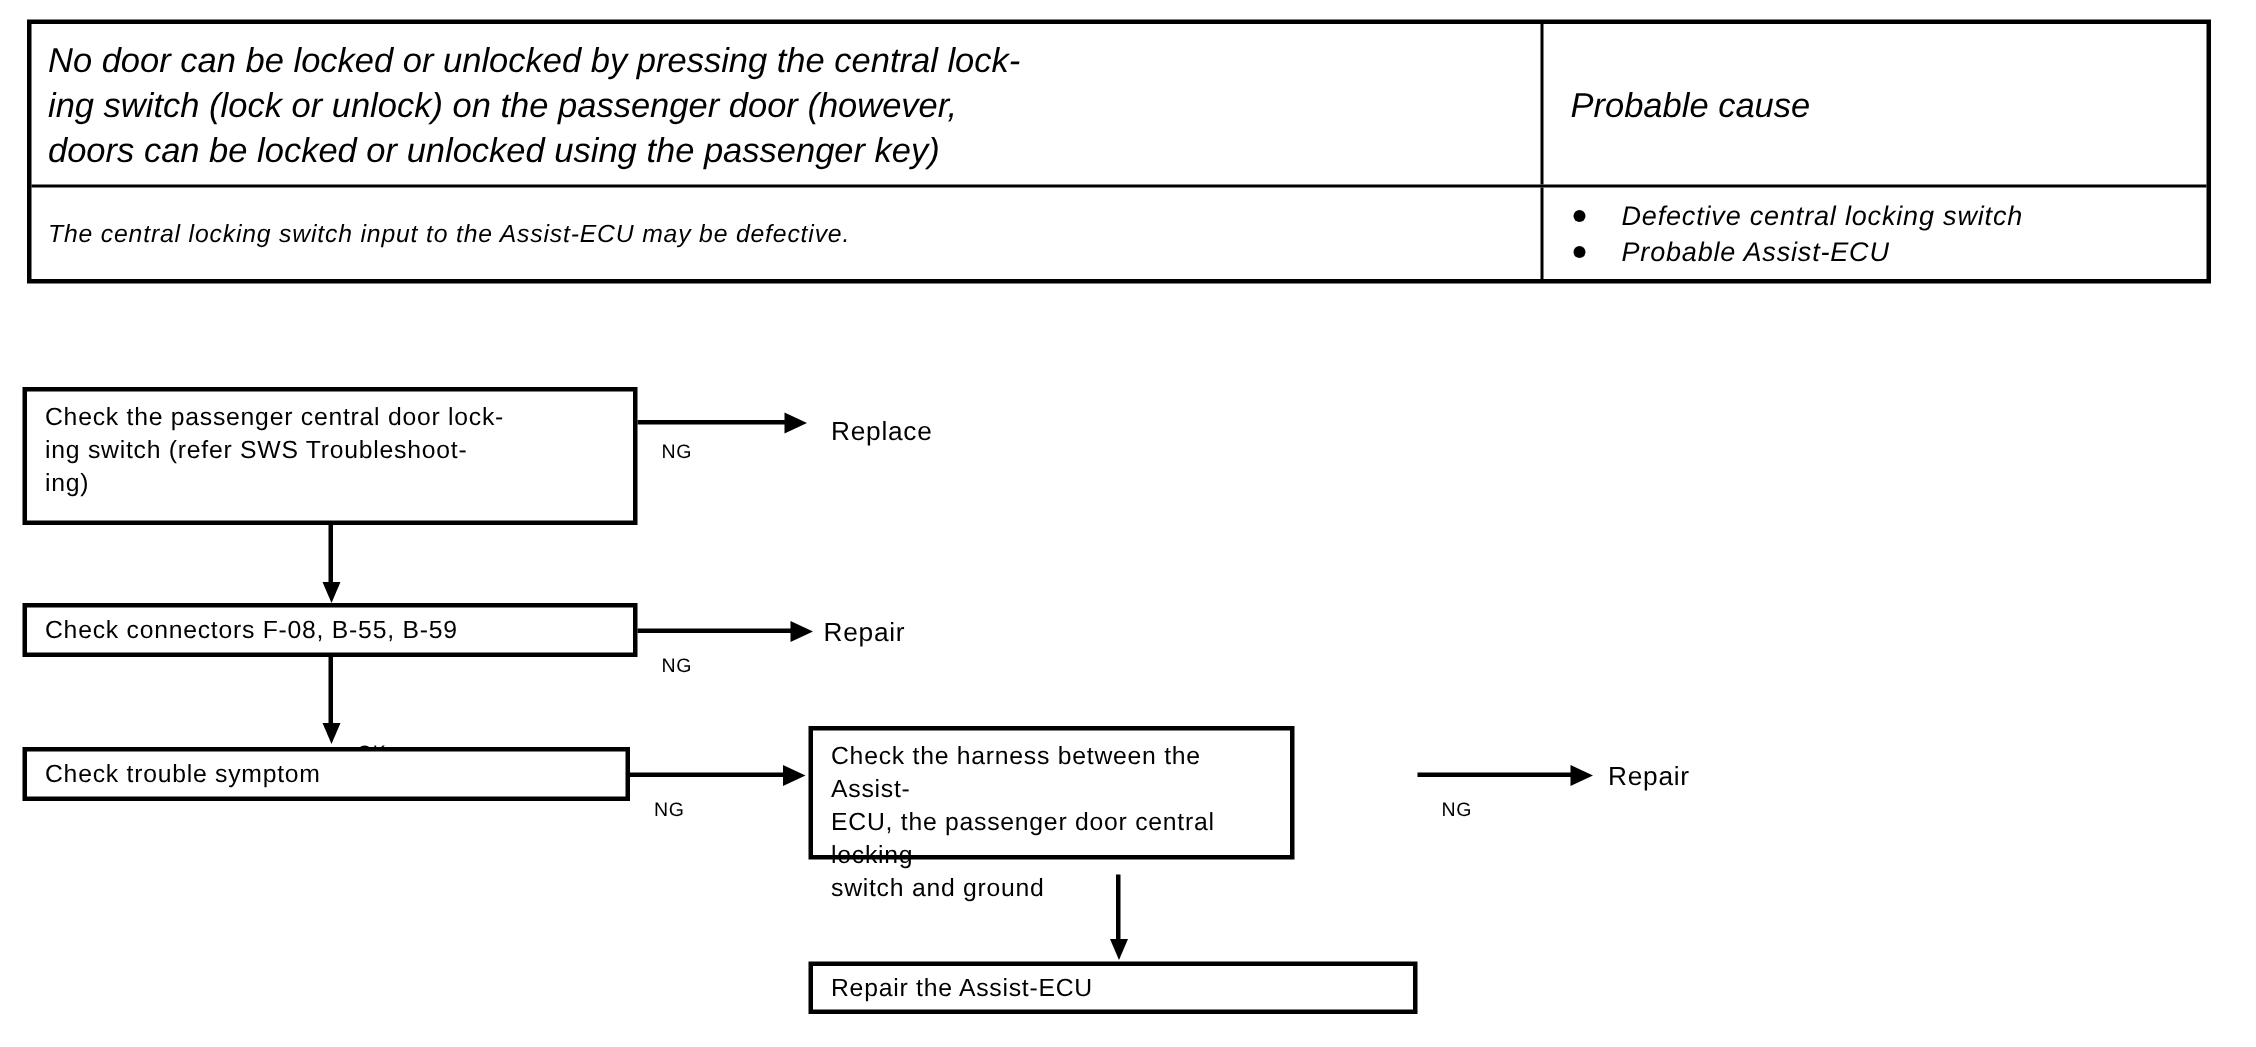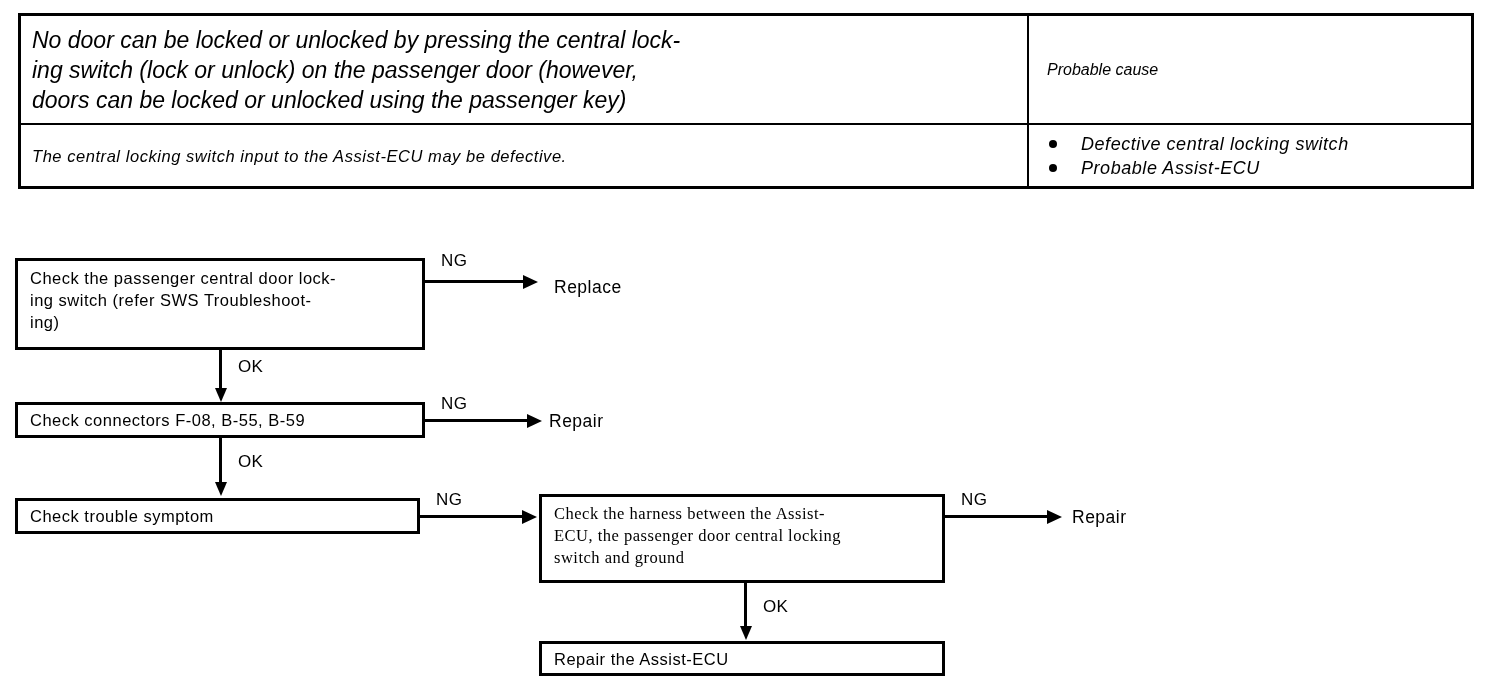--- a/index.html
+++ b/index.html
@@ -60,21 +60,21 @@
   .sym-row-head .sym-cell-left,
   .sym-row-head .sym-cell-right { align-items: center; }
 
   .symptom-text {
     font-size: 23px;
     line-height: 30px;
     letter-spacing: 0px;
     white-space: pre-line;
   }
   .probable-cause-text {
-    font-size: 16px;
+    font-size: 23px;
     line-height: 30px;
     padding-left: 2px;
   }
   .cause-desc-text {
     font-size: 16.5px;
     line-height: 22px;
     letter-spacing: 0.55px;
   }
   .cause-list {
     list-style: none;
@@ -121,24 +121,25 @@
     letter-spacing: 0.5px;
     padding-left: 12px;
     padding-right: 6px;
     white-space: pre-line;
   }
   .fbox.multiline { align-items: flex-start; }
   .fbox.multiline .fbox-text { padding-top: 6px; }
 
   .edge-label {
     position: absolute;
-    font-size: 17px;
+    font-size: 13px;
     line-height: 17px;
     letter-spacing: 0.4px;
     white-space: nowrap;
+    margin-top: 40px;
   }
   .term-label {
     position: absolute;
     font-size: 17.5px;
     line-height: 18px;
     letter-spacing: 0.5px;
     white-space: nowrap;
   }
 
   
@@ -236,21 +237,21 @@
   <div class="edge-label" style="left:238px; top:453px;">OK</div>
 
   <div class="fbox" style="left:15px; top:498px; width:405px; height:36px;">
     <div class="fbox-text">Check trouble symptom</div>
   </div>
 
   <div class="hline" style="left:420px; top:515px; width:104px;"></div>
   <div class="arrow-right" style="left:522px; top:509.5px;"></div>
   <div class="edge-label" style="left:436px; top:491px;">NG</div>
 
-  <div class="fbox multiline" style="left:539px; top:494px; width:406px; height:89px;font-family:Liberation Serif, serif;">
+  <div class="fbox multiline" style="left:539px; top:484px; width:324px; height:89px;">
     <div class="fbox-text">Check the harness between the Assist-
 ECU, the passenger door central locking
 switch and ground</div>
   </div>
 
   <div class="hline" style="left:945px; top:515px; width:108px;"></div>
   <div class="arrow-right" style="left:1047px; top:509.5px;"></div>
   <div class="edge-label" style="left:961px; top:491px;">NG</div>
   <div class="term-label" style="left:1072px; top:508px;">Repair</div>
 

